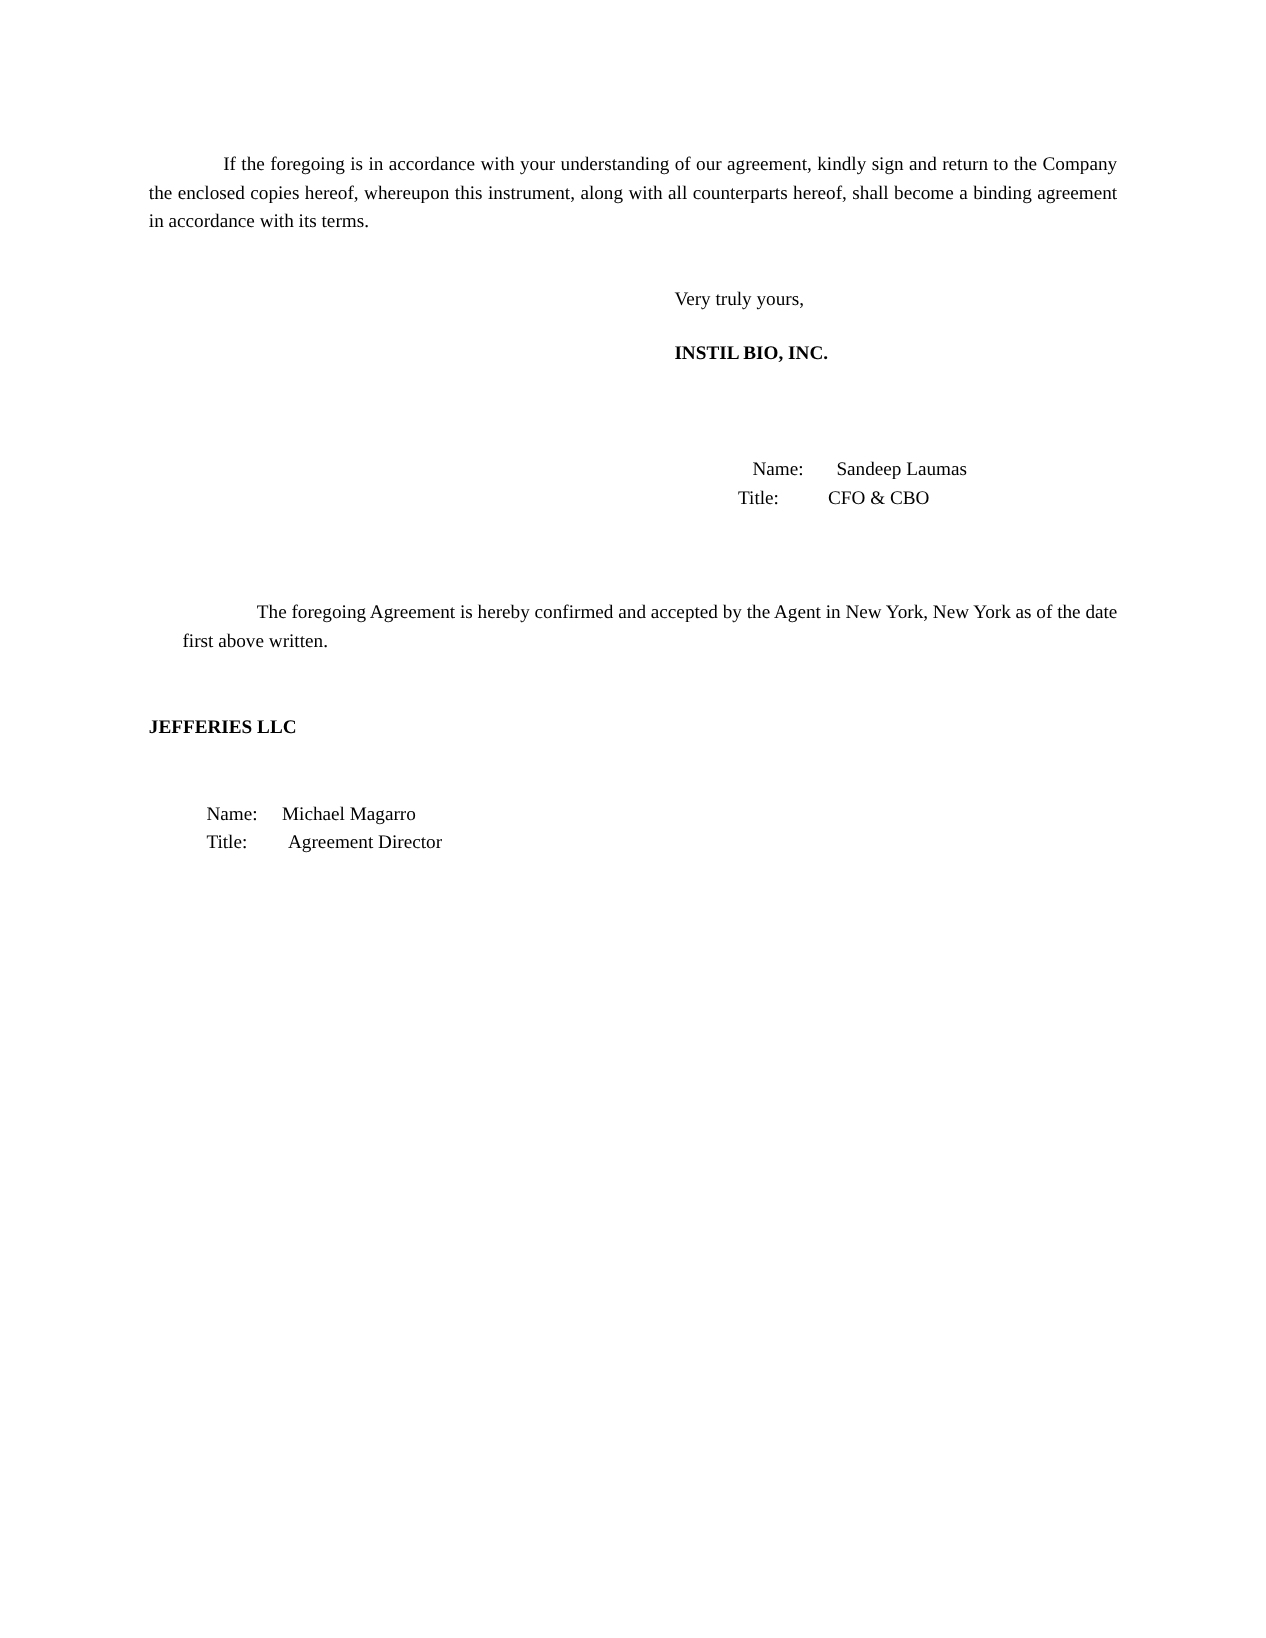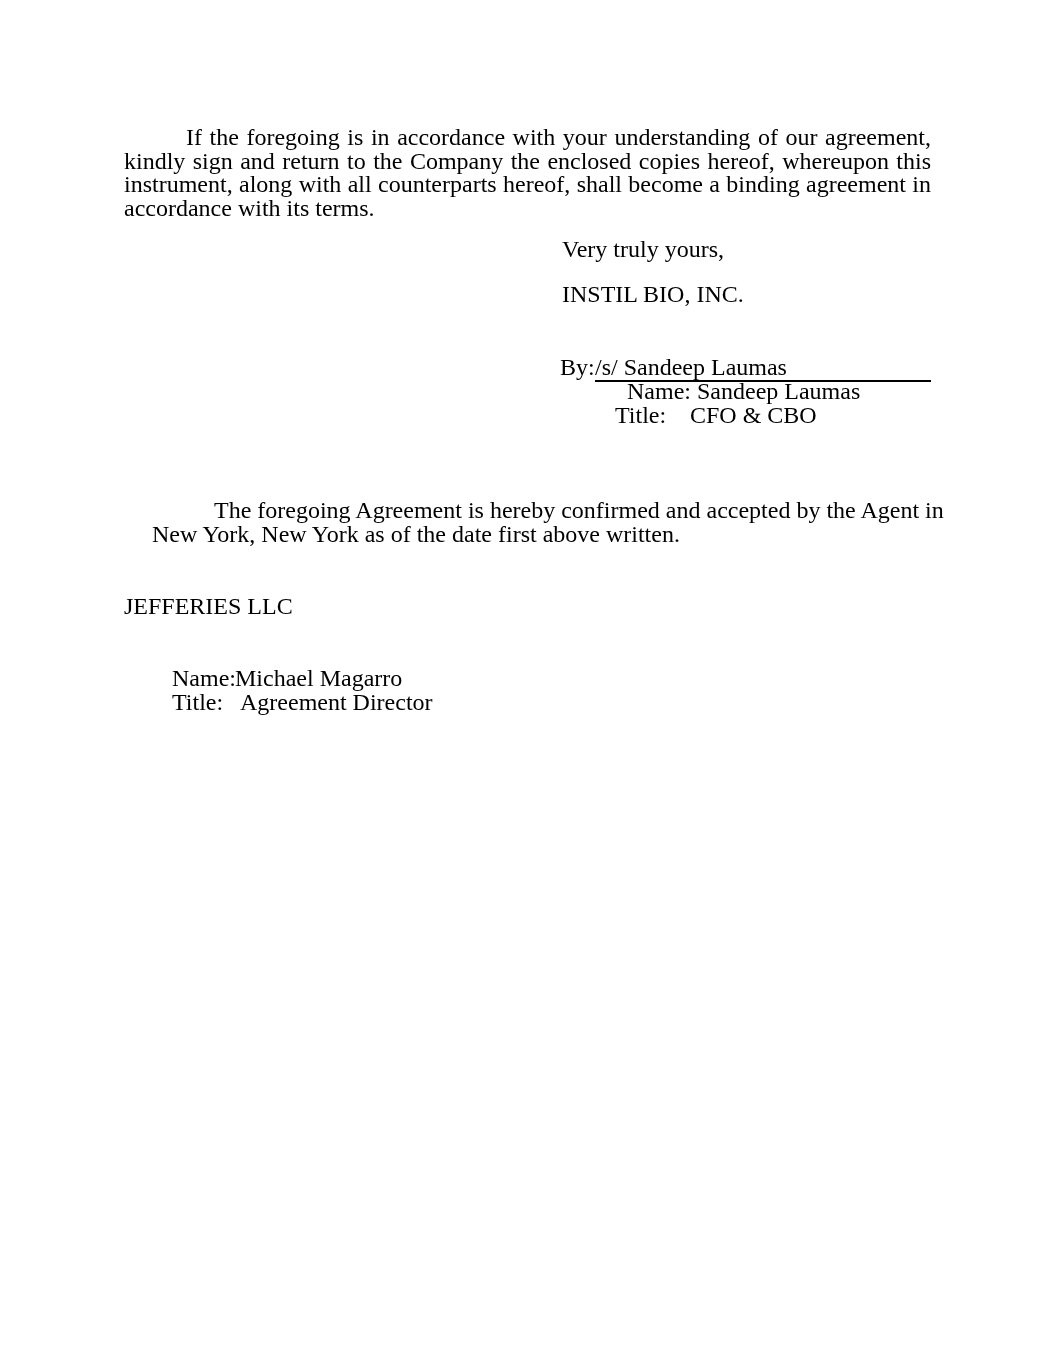--- a/index.html
+++ b/index.html
@@ -7,32 +7,32 @@
     padding: 0;
     background: #ffffff;
   }
   .page {
     position: relative;
     width: 1055px;
     height: 1365px;
     background: #ffffff;
     color: #000000;
     font-family: "Liberation Serif", "DejaVu Serif", serif;
-    font-size: 24px;
+    font-size: 16px;
     line-height: 23.7px;
     overflow: hidden;
   }
   .abs { position: absolute; }
   .para {
     width: 807px;
     text-indent: 62px;
     margin: 0;
   }
   .justified { text-align: justify; }
-  .bold { font-weight: normal; }
+  .bold { font-weight: bold; }
   .line { white-space: nowrap; }
   .label-box { display: inline-block; }
   .by-label { display: inline-block; width: 35px; }
   .by-label-agent { display: inline-block; width: 36px; }
   .sig-underline {
     display: inline-block;
     border-bottom: 2px solid #000000;
     vertical-align: baseline;
   }
   .name-label-co  { width: 70px; }
@@ -44,23 +44,20 @@
 <body>
 
 <div class="page">
 
   <p class="abs para justified" style="top:126px; left:124px;">If the foregoing is in accordance with your understanding of our agreement, kindly sign and return to the Company the enclosed copies hereof, whereupon this instrument, along with all counterparts hereof, shall become a binding agreement in accordance with its terms.</p>
 
   <div class="abs line" style="top:238px; left:562px;">Very truly yours,</div>
 
   <div class="abs line bold" style="top:283px; left:562px;">INSTIL BIO, INC.</div>
 
-  <div class="abs line" style="top:356px; left:560px;">
-    <span class="by-label">By:</span><span class="sig-underline" style="width:336px;"><span>/s/ Sandeep Laumas</span></span>
-  </div>
 
   <div class="abs line" style="top:380px; left:595px;margin-left:32px;">
     <span class="label-box name-label-co">Name:</span><span>Sandeep Laumas</span>
   </div>
 
   <div class="abs line" style="top:404px; left:595px;margin-left:20px;">
     <span class="label-box title-label-co">Title:</span><span>CFO &amp; CBO</span>
   </div>
 
   <p class="abs para" style="top:499px; left:124px;margin-left:28px;">The foregoing Agreement is hereby confirmed and accepted by the Agent in New York, New York as of the date first above written.</p>

